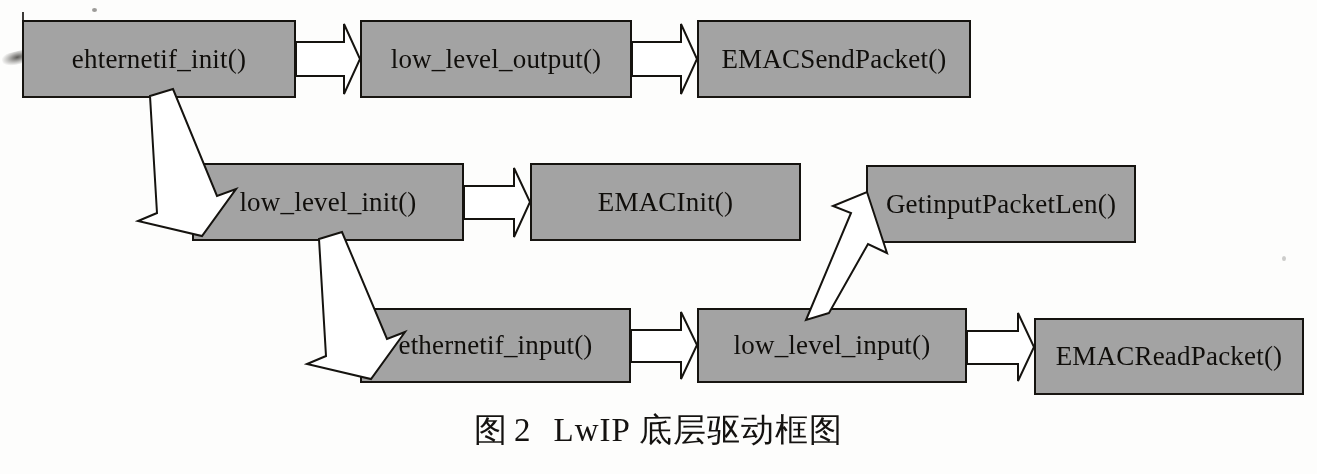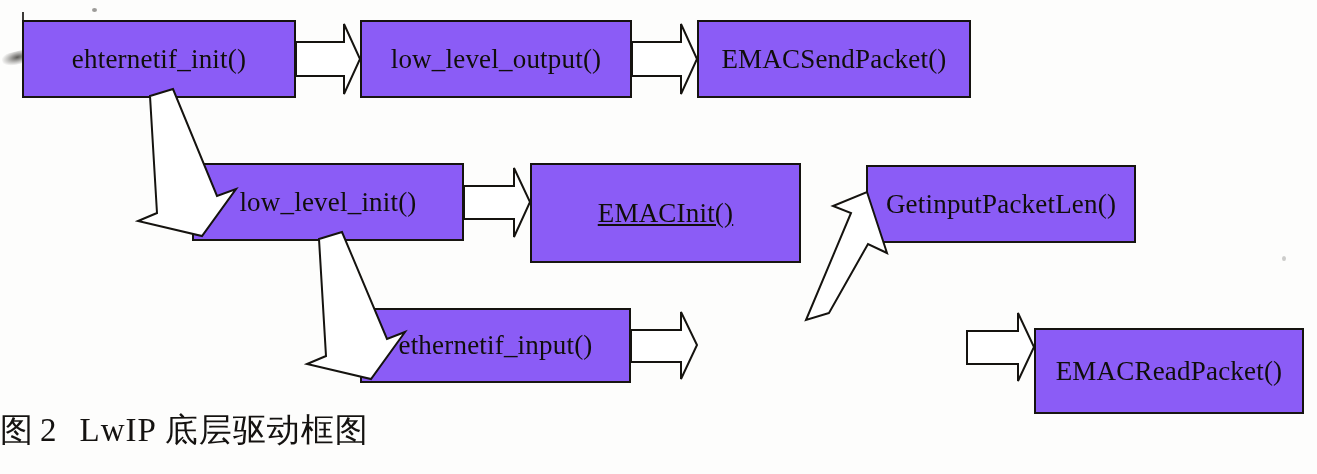--- a/index.html
+++ b/index.html
@@ -19,21 +19,21 @@
   #canvas {
     position: absolute;
     left: 0; top: 0;
     width: 1317px;
     height: 474px;
   }
   .node {
     position: absolute;
     box-sizing: border-box;
     border: 2px solid #15130f;
-    background: #8b5cf6;
+    background: #a3a3a3;
     display: flex;
     align-items: center;
     justify-content: center;
     color: #100e0b;
     letter-spacing: 0.2px;
     white-space: nowrap;
   }
   .node .lbl {
     font-size: 27px;
     line-height: 1;
@@ -61,21 +61,21 @@
     stroke: #15130f;
     stroke-width: 2;
     stroke-linejoin: miter;
   }
 
   .caption {
     position: absolute;
     left: 0;
     right: 0;
     top: 408px;
-    text-align: left;
+    text-align: center;
     font-size: 33px;
     color: #141210;
     font-family: "Liberation Serif", "DejaVu Serif", serif;
     letter-spacing: 1px;
   }
   .caption .num {
     margin-right: 6px;
   }
   .caption .gap {
     display: inline-block;
@@ -126,34 +126,37 @@
   </div>
 
   <div class="node" style="left:360px;top:20px;width:272px;height:78px;">
     <span class="lbl">low_level_output()</span>
   </div>
 
   <div class="node" style="left:192px;top:163px;width:272px;height:78px;align-items:center;">
     <span class="lbl">low_level_init()</span>
   </div>
 
-  <div class="node" style="left:530px;top:163px;width:271px;height:100px;text-decoration:underline;">
+  <div class="node" style="left:530px;top:163px;width:271px;height:78px;">
     <span class="lbl">EMACInit()</span>
   </div>
 
   <div class="node" style="left:866px;top:165px;width:270px;height:78px;">
     <span class="lbl">GetinputPacketLen()</span>
   </div>
 
   <div class="node" style="left:360px;top:308px;width:271px;height:75px;">
     <span class="lbl">ethernetif_input()</span>
   </div>
 
+  <div class="node" style="left:697px;top:308px;width:270px;height:75px;">
+    <span class="lbl">low_level_input()</span>
+  </div>
 
-  <div class="node" style="left:1034px;top:328px;width:270px;height:86px;">
+  <div class="node" style="left:1034px;top:318px;width:270px;height:77px;">
     <span class="lbl">EMACReadPacket()</span>
   </div>
 
   <svg class="arrows" viewBox="0 0 1317 474">
 
     <polygon points="296,42 344,42 344,24 360,59 344,94 344,76 296,76"></polygon>
 
     <polygon points="632,42 681,42 681,24 697,59 681,94 681,76 632,76"></polygon>
 
     <polygon points="464,186 514,186 514,168 530,202 514,237 514,219 464,219"></polygon>

